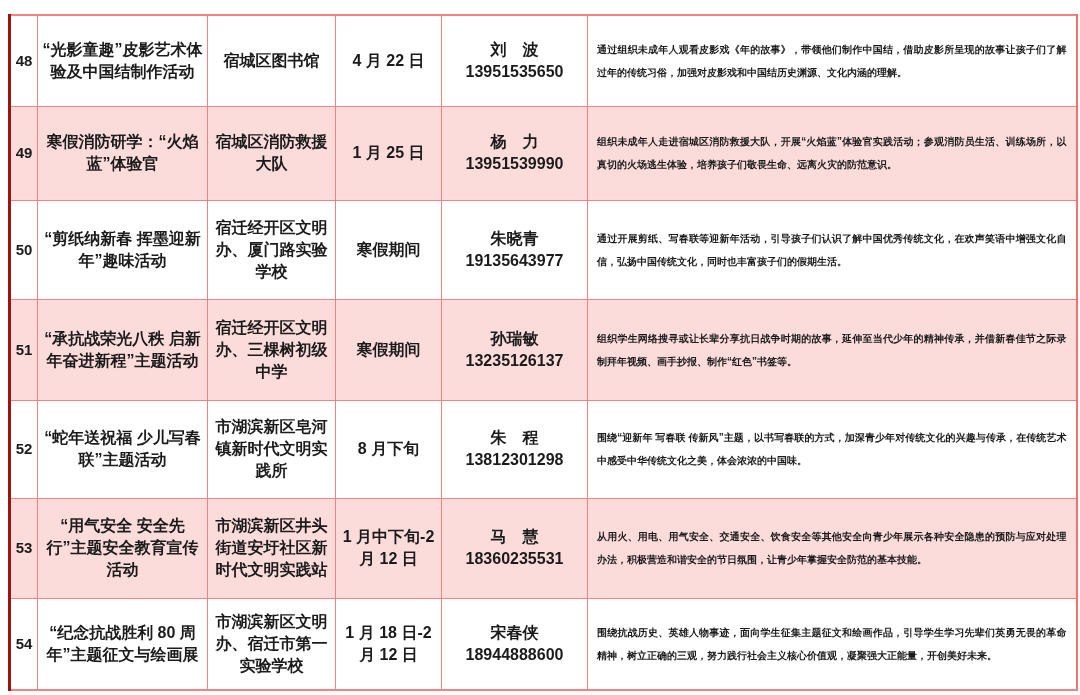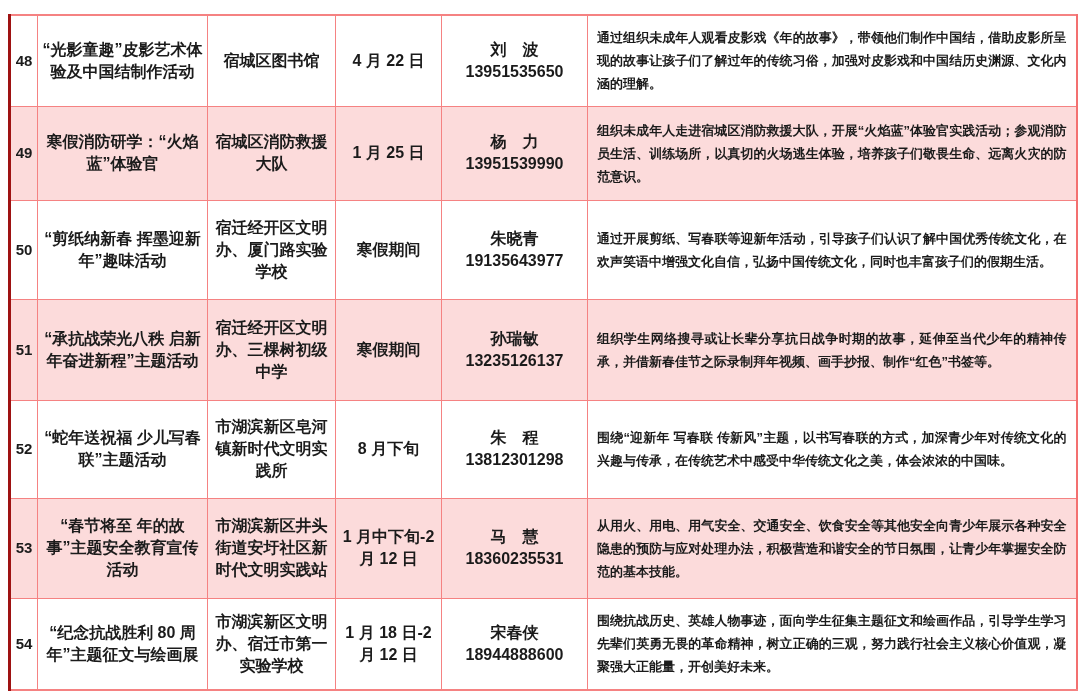--- a/index.html
+++ b/index.html
@@ -24,21 +24,21 @@
   }
   td{
     border:1.6px solid var(--grid-color);
     vertical-align:middle;text-align:center;
     font-size:16px;line-height:22px;font-weight:bold;
     padding:2px 3px;overflow:hidden;
   }
   td.num{font-weight:bold;font-size:15px;}
   td.desc{
     text-align:justify;text-align-last:left;text-justify:inter-character;
-    font-size:13px;line-height:23px;padding:4px 9px;
+    font-size:10px;line-height:23px;padding:4px 9px;
   }
   tbody tr:nth-child(1){height:91px;}
   tbody tr:nth-child(2){height:94px;}
   tbody tr:nth-child(3){height:99px;}
   tbody tr:nth-child(4){height:101px;}
   tbody tr:nth-child(5){height:98px;}
   tbody tr:nth-child(6){height:100px;}
   tbody tr:nth-child(7){height:92px;}
   tbody tr:nth-child(even){background:var(--zebra-row-color);}
   .contact-name,.contact-phone{display:block;}
@@ -112,21 +112,21 @@
       <td>8 月下旬</td>
       <td>
         <span class="contact-name">朱　程</span>
         <span class="contact-phone">13812301298</span>
       </td>
       <td class="desc">围绕“迎新年 写春联 传新风”主题，以书写春联的方式，加深青少年对传统文化的兴趣与传承，在传统艺术中感受中华传统文化之美，体会浓浓的中国味。</td>
     </tr>
 
     <tr>
       <td class="num">53</td>
-      <td>“春节将至 年的故事”主题安全教育宣传活动</td>
+      <td>“用气安全 安全先行”主题安全教育宣传活动</td>
       <td>市湖滨新区井头街道安圩社区新时代文明实践站</td>
       <td>1 月中下旬-2 月 12 日</td>
       <td>
         <span class="contact-name">马　慧</span>
         <span class="contact-phone">18360235531</span>
       </td>
       <td class="desc">从用火、用电、用气安全、交通安全、饮食安全等其他安全向青少年展示各种安全隐患的预防与应对处理办法，积极营造和谐安全的节日氛围，让青少年掌握安全防范的基本技能。</td>
     </tr>
 
     <tr>

